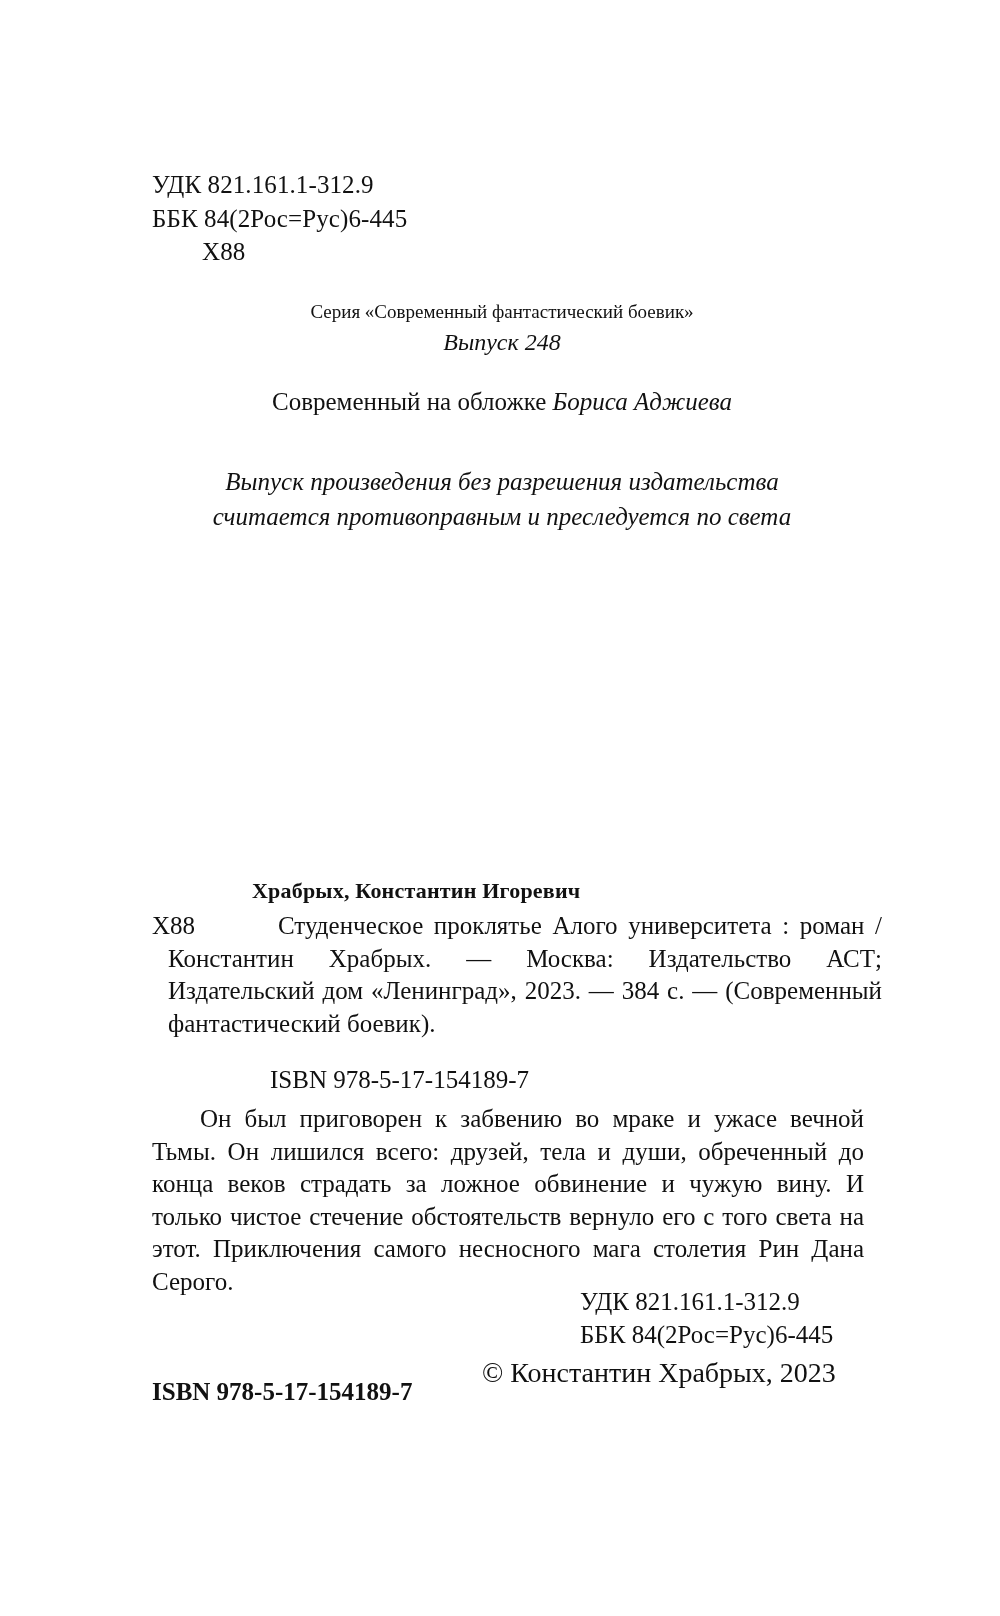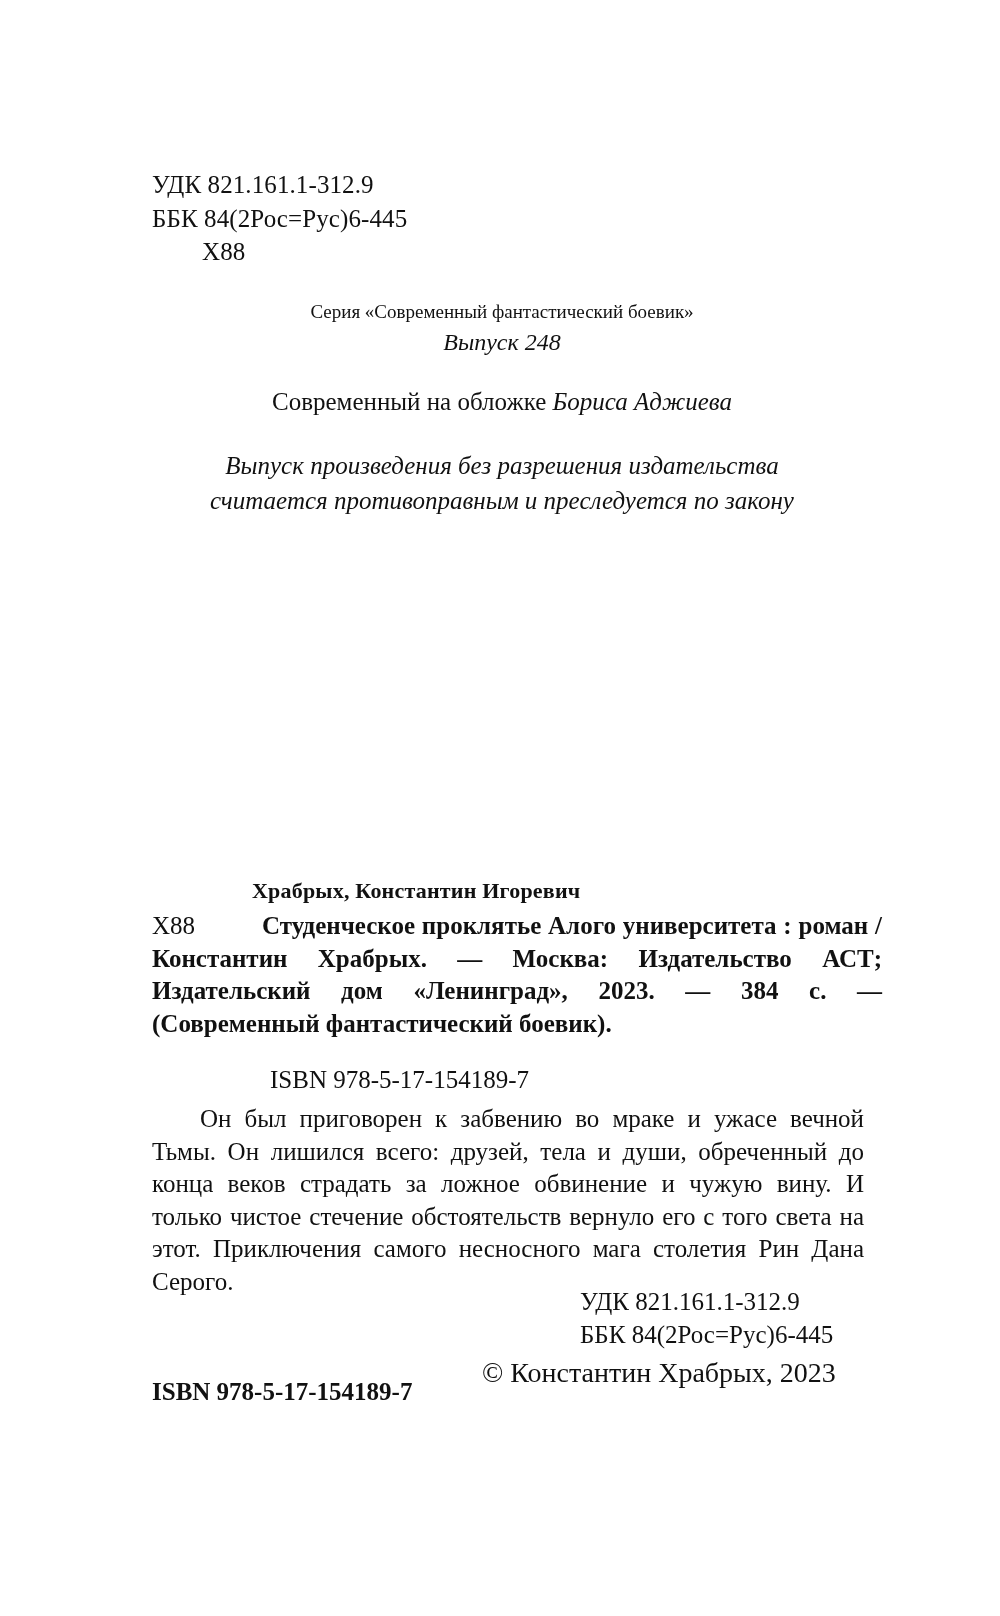--- a/index.html
+++ b/index.html
@@ -62,21 +62,21 @@
     margin-top: 32px;
   }
   .cover-credit .italic-name {
     font-style: italic;
     text-align: right;
   }
   .warning {
     font-size: 25px;
     font-style: italic;
     line-height: 1.42;
-    margin-top: 32px;
+    margin-top: 48px;
   }
 
   
   .card {
     position: absolute;
     left: 148px;
     top: 878px;
     width: 730px;
   }
   .card-author {
@@ -91,24 +91,23 @@
     font-size: 25px;
     line-height: 1.30;
   }
   .card-sigla {
     position: absolute;
     left: 0;
     top: 0;
     font-size: 25px;
   }
   .card-desc {
-    margin-left: 0;
+    margin-left: 16px;
     text-indent: 110px;
     text-align: justify;
-    font-weight: bold;
   }
   .card-isbn {
     margin-top: 26px;
     margin-left: 118px;
     font-size: 25px;
   }
   .annotation {
     margin-top: 9px;
     font-size: 25px;
     line-height: 1.30;
@@ -152,21 +151,21 @@
   </div>
 
   <div class="series-block">
     <div class="series-title">Серия «Современный фантастический боевик»</div>
     <div class="series-issue">Выпуск 248</div>
     <div class="cover-credit">
       <span>Современный на обложке </span><span class="italic-name">Бориса Аджиева</span>
     </div>
     <div class="warning">
       <div>Выпуск произведения без разрешения издательства</div>
-      <div>считается противоправным и преследуется по закону</div>
+      <div>считается противоправным и преследуется по света</div>
     </div>
   </div>
 
   <div class="card">
     <div class="card-author">Храбрых, Константин Игоревич</div>
     <div class="card-body">
       <span class="card-sigla">Х88</span>
       <div class="card-desc">Студенческое проклятье Алого университета : роман / Константин Храбрых. — Москва: Издательство АСТ; Издательский дом «Ленинград», 2023. — 384 с. — (Современный фантастический боевик).</div>
     </div>
     <div class="card-isbn">ISBN 978-5-17-154189-7</div>

